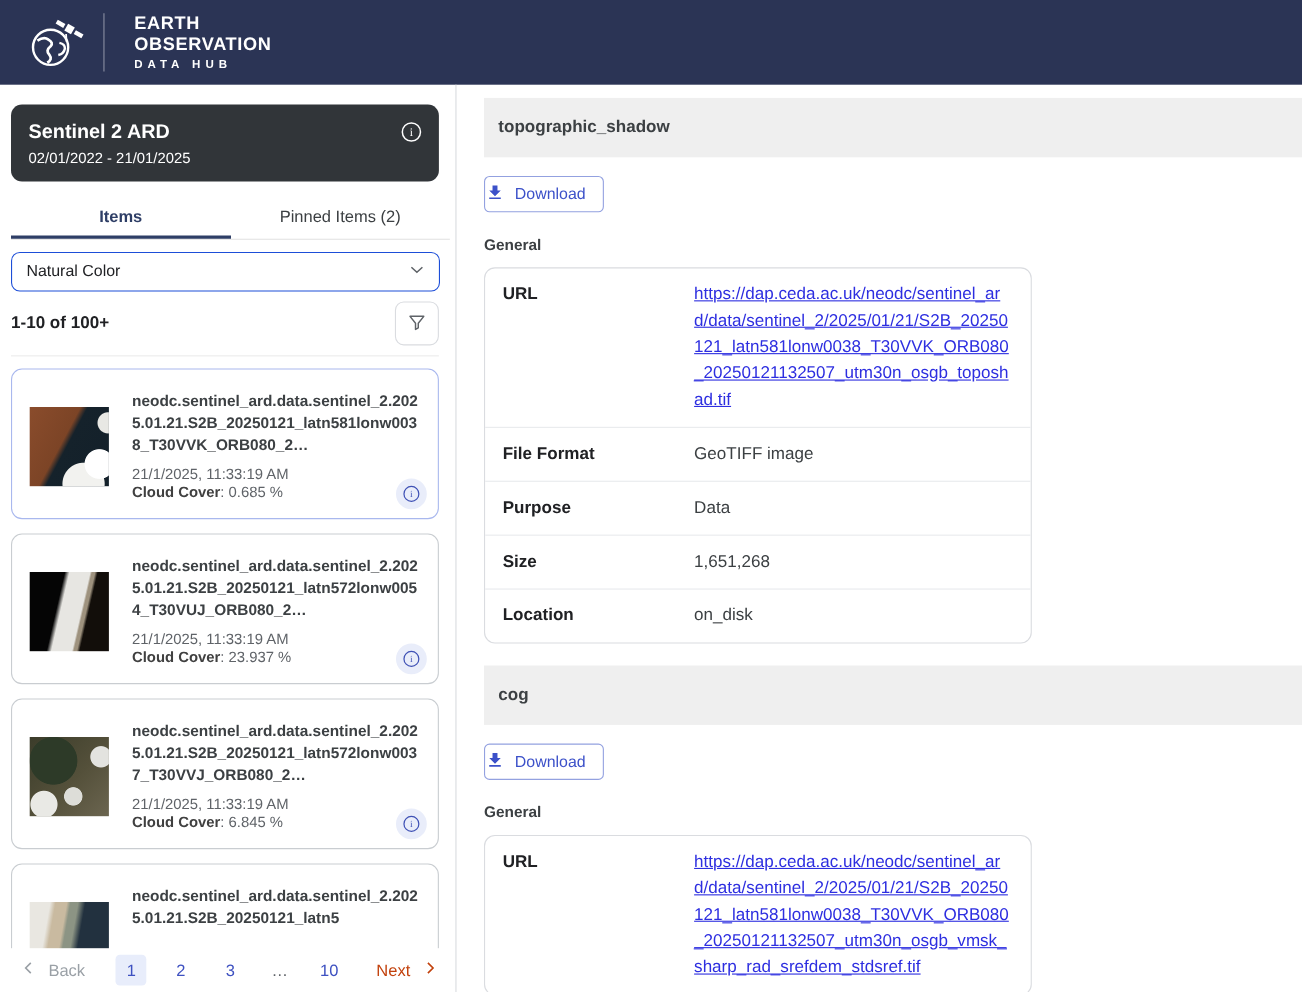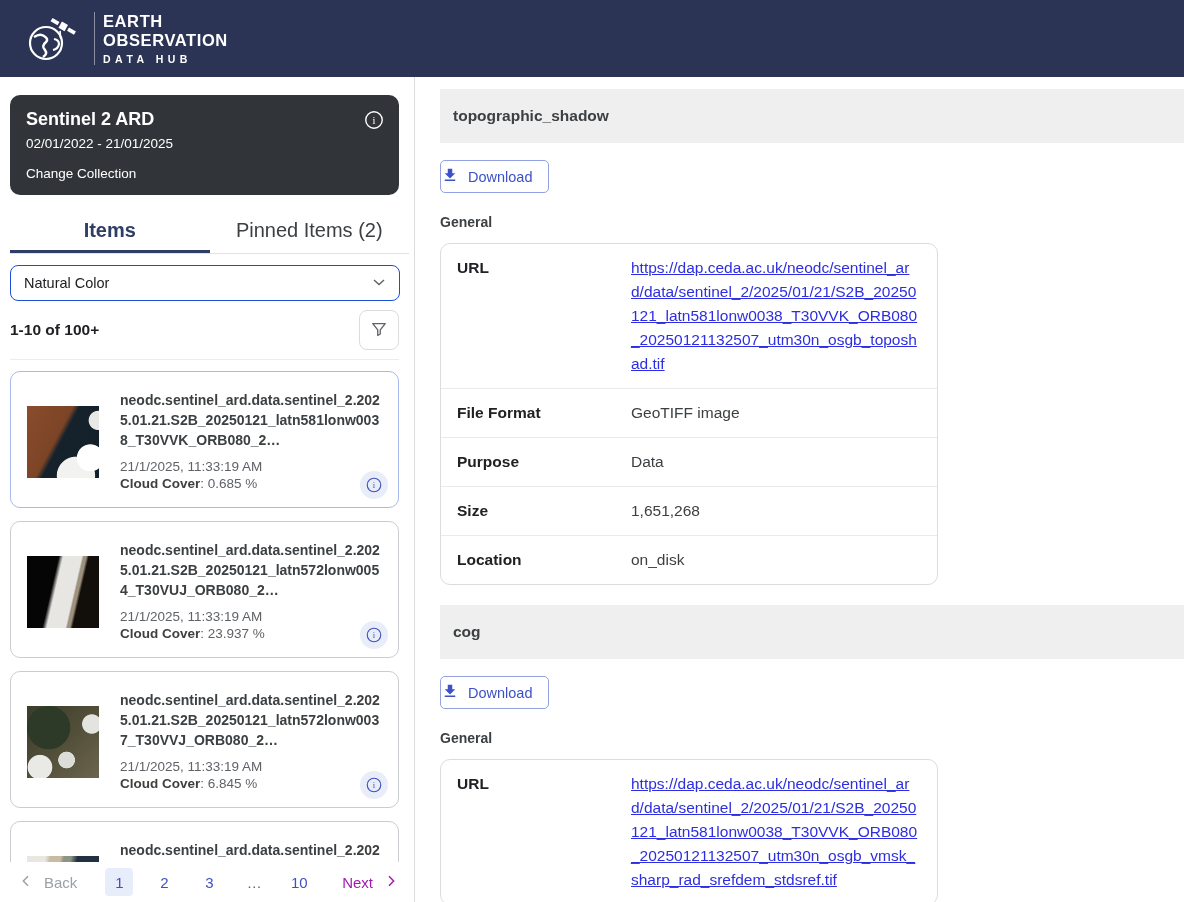--- a/index.html
+++ b/index.html
@@ -3,39 +3,39 @@
 <meta charset="utf-8">
 <style>
   * { margin:0; padding:0; box-sizing:border-box; }
   html,body { width:1184px; height:902px; overflow:hidden; background:#fff;
               font-family:"Liberation Sans", sans-serif; }
 
   
   .topbar { height:77px; background:#2b3455; display:flex; align-items:center; padding-left:24px; }
   .logo { display:flex; align-items:center; gap:12px; color:#fff; }
   .logo svg { display:block; }
-  .logo-text { border-left:1px solid rgba(255,255,255,.45); padding-left:8px; }
+  .logo-text { border-left:1px solid rgba(255,255,255,.45); padding-left:27px; }
   .logo-line { font-size:16.5px; font-weight:700; letter-spacing:.6px; line-height:19px; }
   .logo-sub { font-size:10.5px; font-weight:700; letter-spacing:4.5px; margin-top:3px; }
 
   
   .content { display:flex; height:825px; }
   .sidebar { width:415px; border-right:1px solid #dadce0; position:relative; overflow:hidden; flex-shrink:0; }
   .main { flex:1; padding:12px 0 0 25px; overflow:hidden; }
 
   
   .collection-card { background:#313539; color:#fff; border-radius:10px; margin:18px 15px 0 10px;
                      padding:12px 16px 14px; position:relative; }
   .collection-title { font-size:18px; font-weight:700; line-height:24px; }
   .collection-dates { font-size:13.5px; margin-top:5px; }
   .collection-change { font-size:13.5px; margin-top:15px; cursor:pointer; }
   .collection-info { position:absolute; top:14px; right:14px; width:22px; height:22px; color:#fff; cursor:pointer; background:none; border:none; }
 
   .tabs { display:flex; margin:14px 5px 0 10px; border-bottom:1px solid #e3e3e3; }
-  .tab { flex:1; text-align:center; padding:10px 0 11px; font-size:20px; color:#3c4043; cursor:pointer; background:none; border:none; font-family:inherit; }
+  .tab { flex:1; text-align:center; padding:10px 0 11px; font-size:15px; color:#3c4043; cursor:pointer; background:none; border:none; font-family:inherit; }
   .tab.active { color:#2e3e66; font-weight:700; box-shadow:inset 0 -3px 0 #2e3e66; }
 
   .band-select { margin:11px 15px 0 10px; height:36px; border:1px solid #1d4ed8; border-radius:8px;
                  display:flex; align-items:center; justify-content:space-between; padding:0 10px 0 13px;
                  font-size:14.5px; color:#202124; background:#fff; width:390px; cursor:pointer; }
   .band-select svg { color:#5f6368; }
 
   .count-row { margin:9px 15px 0 10px; display:flex; align-items:center; justify-content:space-between; }
   .count-text { font-size:15.5px; font-weight:700; color:#202124; }
   .filter-btn { width:40px; height:40px; border:1px solid #dadce0; border-radius:8px; background:#fff;
@@ -74,21 +74,21 @@
 
   .pagination { position:absolute; left:0; right:1px; bottom:0; height:40px; background:#fff;
                 display:flex; align-items:center; padding:0 14px 0 18px; font-size:15px; }
   .pg-back { display:flex; align-items:center; gap:10px; color:#9aa0a6; background:none; border:none;
              font-size:15px; font-family:inherit; cursor:default; }
   .pg-pages { display:flex; align-items:center; gap:17px; margin-left:28px; }
   .pg-page { min-width:28px; height:28px; display:flex; align-items:center; justify-content:center;
              color:#3e51c1; font-size:15px; border:none; background:none; font-family:inherit; cursor:pointer; border-radius:4px; }
   .pg-page.active { background:#e8edfb; }
   .pg-ellipsis { color:#5f6368; }
-  .pg-next { display:flex; align-items:center; gap:10px; color:#a21caf; margin-left:auto;
+  .pg-next { display:flex; align-items:center; gap:10px; color:#c2410c; margin-left:auto;
              background:none; border:none; font-size:15px; font-family:inherit; cursor:pointer; }
 
   
   .section-bar { background:#efefef; height:54px; display:flex; align-items:center; padding-left:13px;
                  font-size:15.5px; font-weight:700; color:#3c4043; }
   .download-btn { display:inline-flex; align-items:center; gap:9px; height:33px; padding:0 15px 0 0;
                   border:1px solid #93a1e0; border-radius:5px; background:#fff; color:#3c51c9;
                   font-size:14.5px; font-family:inherit; margin:17px 0 0; cursor:pointer; }
   .general-heading { font-size:14px; font-weight:700; color:#3c4043; margin:21px 0 13px; }
   .detail-table { width:498px; border:1px solid #dadce0; border-radius:10px; background:#fff; overflow:hidden; }
@@ -125,21 +125,20 @@
   </div>
 </header>
 
 <div class="content">
 
   <aside class="sidebar">
 
     <div class="collection-card">
       <div class="collection-title">Sentinel 2 ARD</div>
       <div class="collection-dates">02/01/2022 - 21/01/2025</div>
-      <div class="collection-change">Change Collection</div>
       <button class="collection-info">
         <svg width="22" height="22" viewBox="0 0 24 24">
             <circle cx="12" cy="12" r="9" fill="none" stroke="currentColor" stroke-width="1.5"></circle>
             <text x="12" y="16.2" text-anchor="middle" font-size="11.5" font-family="serif" fill="currentColor">i</text>
           </svg>
       </button>
     </div>
 
     <div class="tabs">
       <button class="tab active">Items</button>

